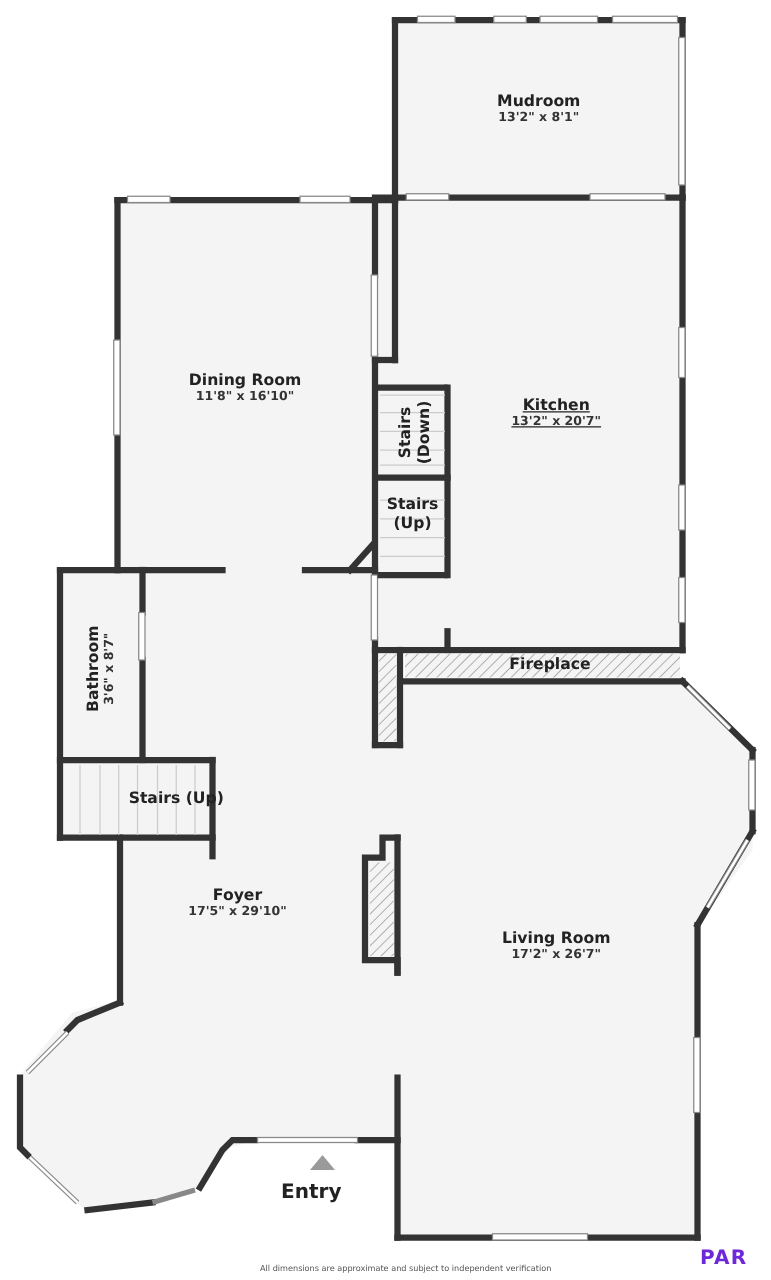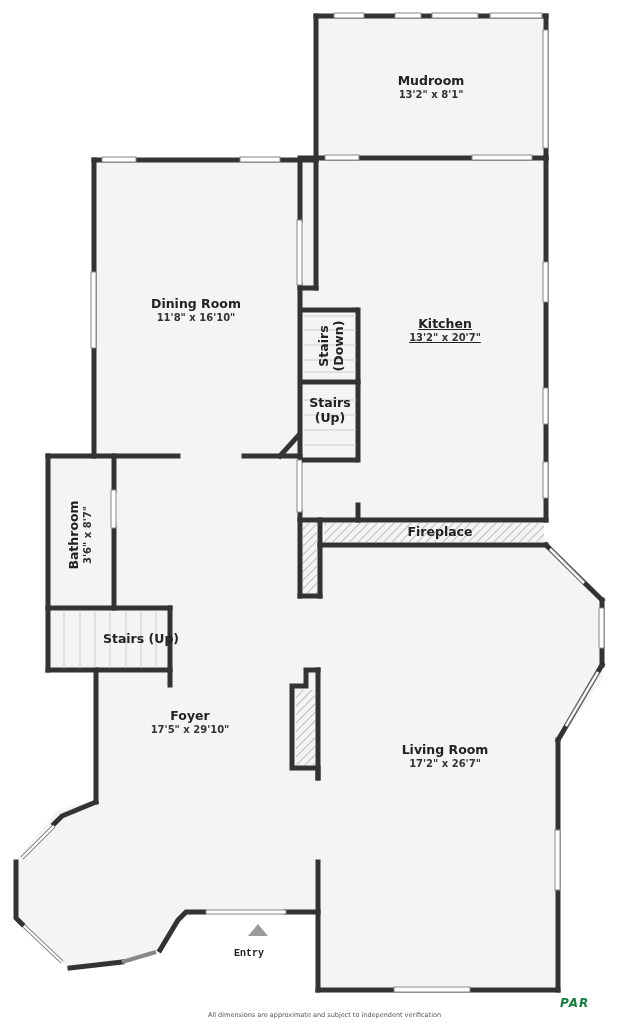--- a/index.html
+++ b/index.html
@@ -4,21 +4,21 @@
 <style>
   html, body { margin:0; padding:0; background:#ffffff; }
   body { width:617px; height:1024px; position:relative; overflow:hidden; font-family:"DejaVu Sans", sans-serif; }
   #plan { position:absolute; left:0; top:0; }
   .room-label { position:absolute; text-align:center; color:#222; transform:translate(-50%,-50%); white-space:nowrap; }
   .room-name { font-weight:bold; font-size:12.5px; line-height:15px; }
   .room-dim { font-weight:bold; font-size:10px; line-height:13px; color:#333; }
   .rot { transform:translate(-50%,-50%) rotate(-90deg); }
   .stair-label { font-weight:bold; font-size:12.5px; line-height:15px; color:#222; }
   .disclaimer { position:absolute; left:208px; top:1011px; font-size:6.5px; color:#555; white-space:nowrap; }
-  .logo { position:absolute; left:560px; top:996px; font-size:12px; font-weight:bold; color:#15803d; letter-spacing:1px;font-style:italic; }
+  .logo { position:absolute; left:560px; top:996px; font-size:16px; font-weight:bold; color:#6d28d9; letter-spacing:1px; }
 </style>
 </head>
 <body>
 
 <svg id="plan" width="617" height="1024" viewBox="0 0 617 1024">
   <defs>
     <pattern id="hatch" patternUnits="userSpaceOnUse" width="6" height="6" patternTransform="rotate(45)">
       <rect width="6" height="6" fill="#f4f4f4"></rect>
       <line x1="0" y1="0" x2="0" y2="6" stroke="#999" stroke-width="1.2"></line>
     </pattern>
@@ -186,17 +186,17 @@
   <div class="stair-label">Stairs</div>
   <div class="stair-label">(Up)</div>
 </div>
 <div class="room-label" style="left:109px;top:638px;margin-left:32px;">
   <div class="stair-label">Stairs (Up)</div>
 </div>
 <div class="room-label" style="left:440px;top:531px;">
   <div class="stair-label">Fireplace</div>
 </div>
 <div class="room-label" style="left:249px;top:953px;">
-  <div class="room-name" style="font-size:10px;font-family:Liberation Mono, monospace;">Entry</div>
+  <div class="room-name" style="font-size:16px;">Entry</div>
 </div>
 
 <div class="disclaimer">All dimensions are approximate and subject to independent verification</div>
 <div class="logo">PAR</div>
 
 </body></html>

